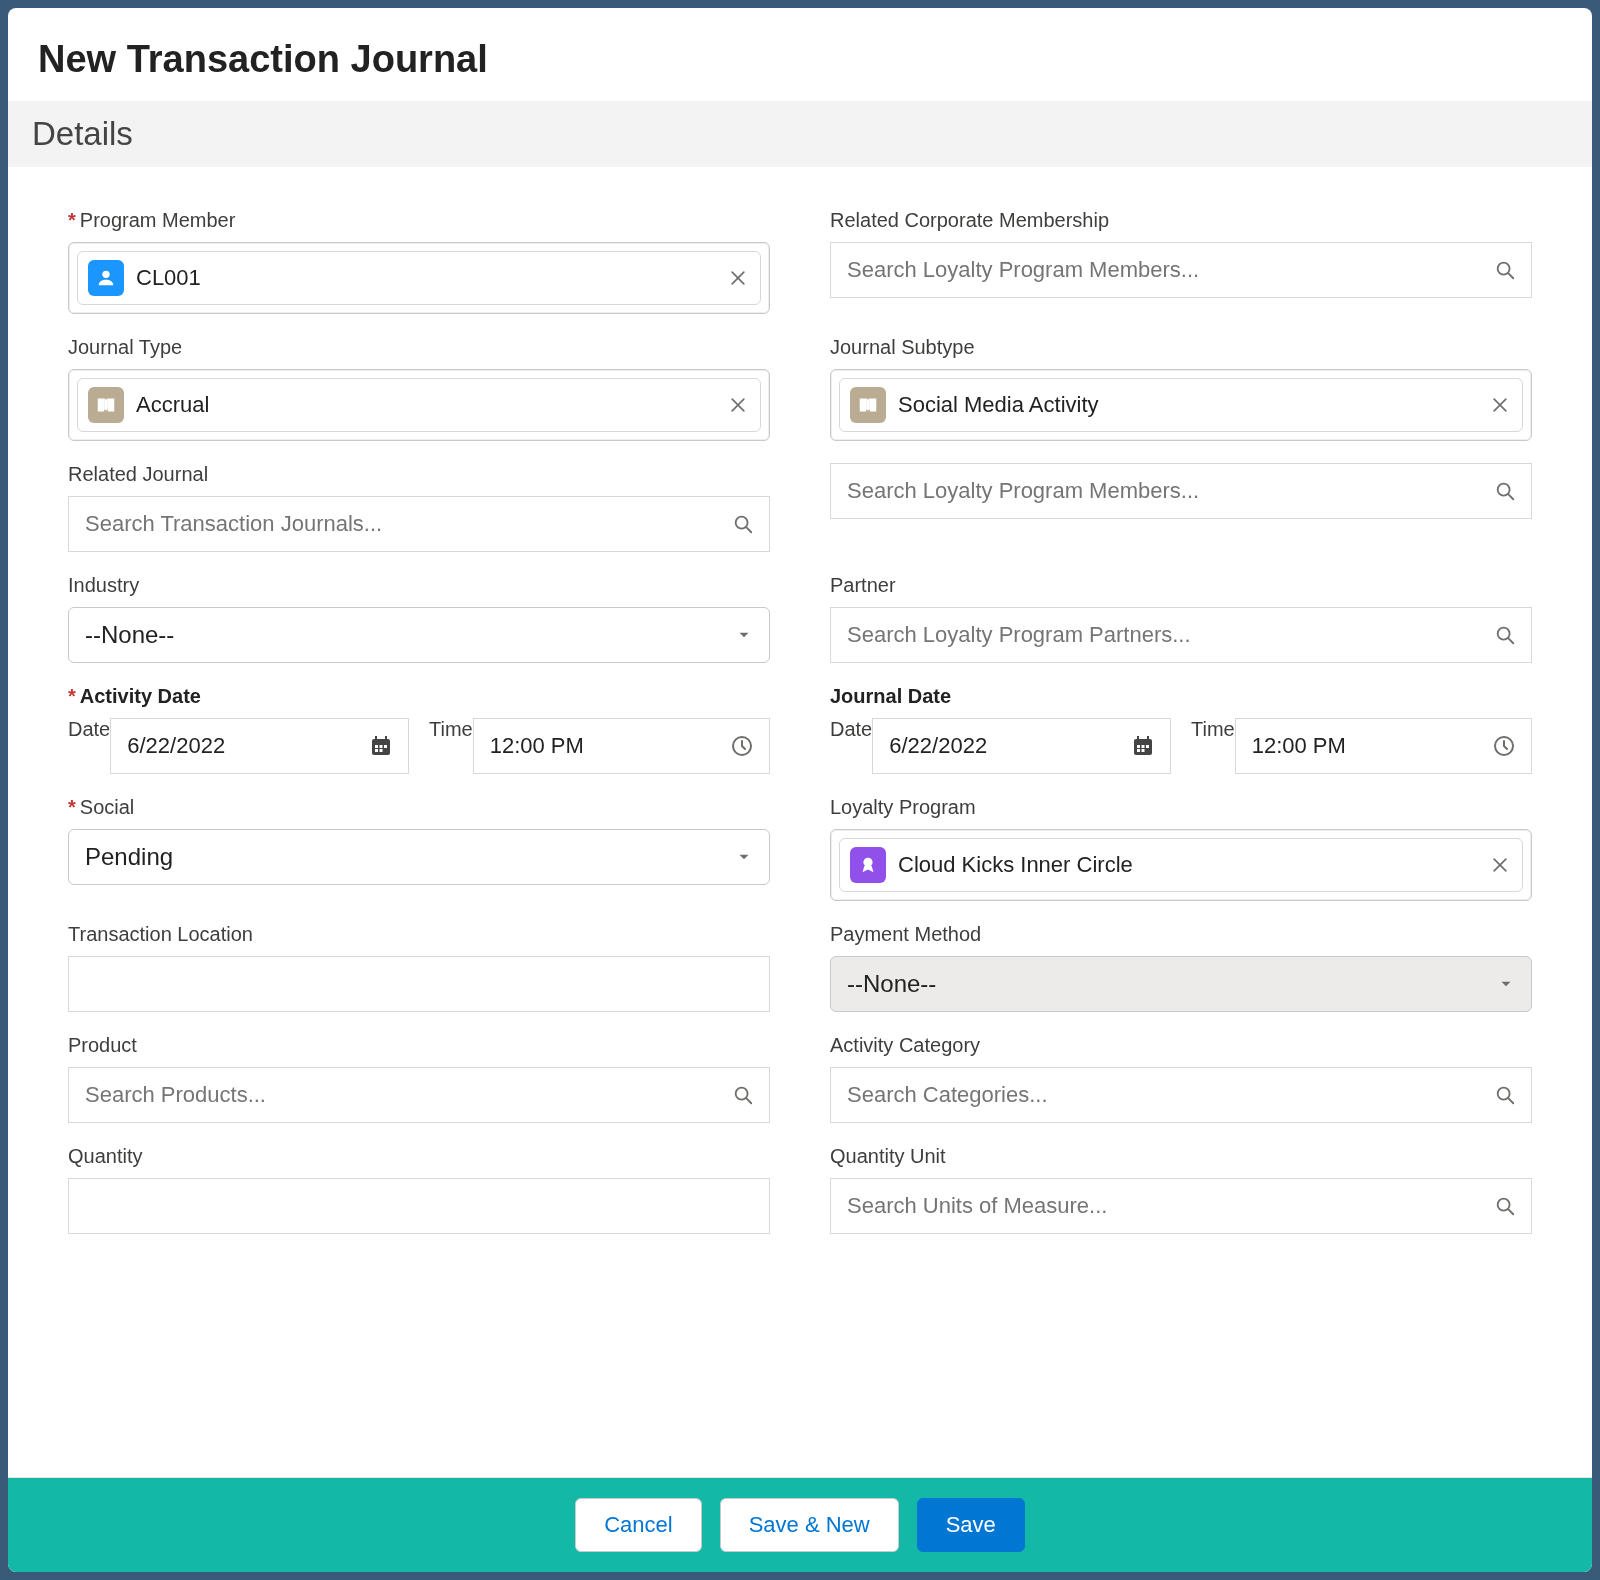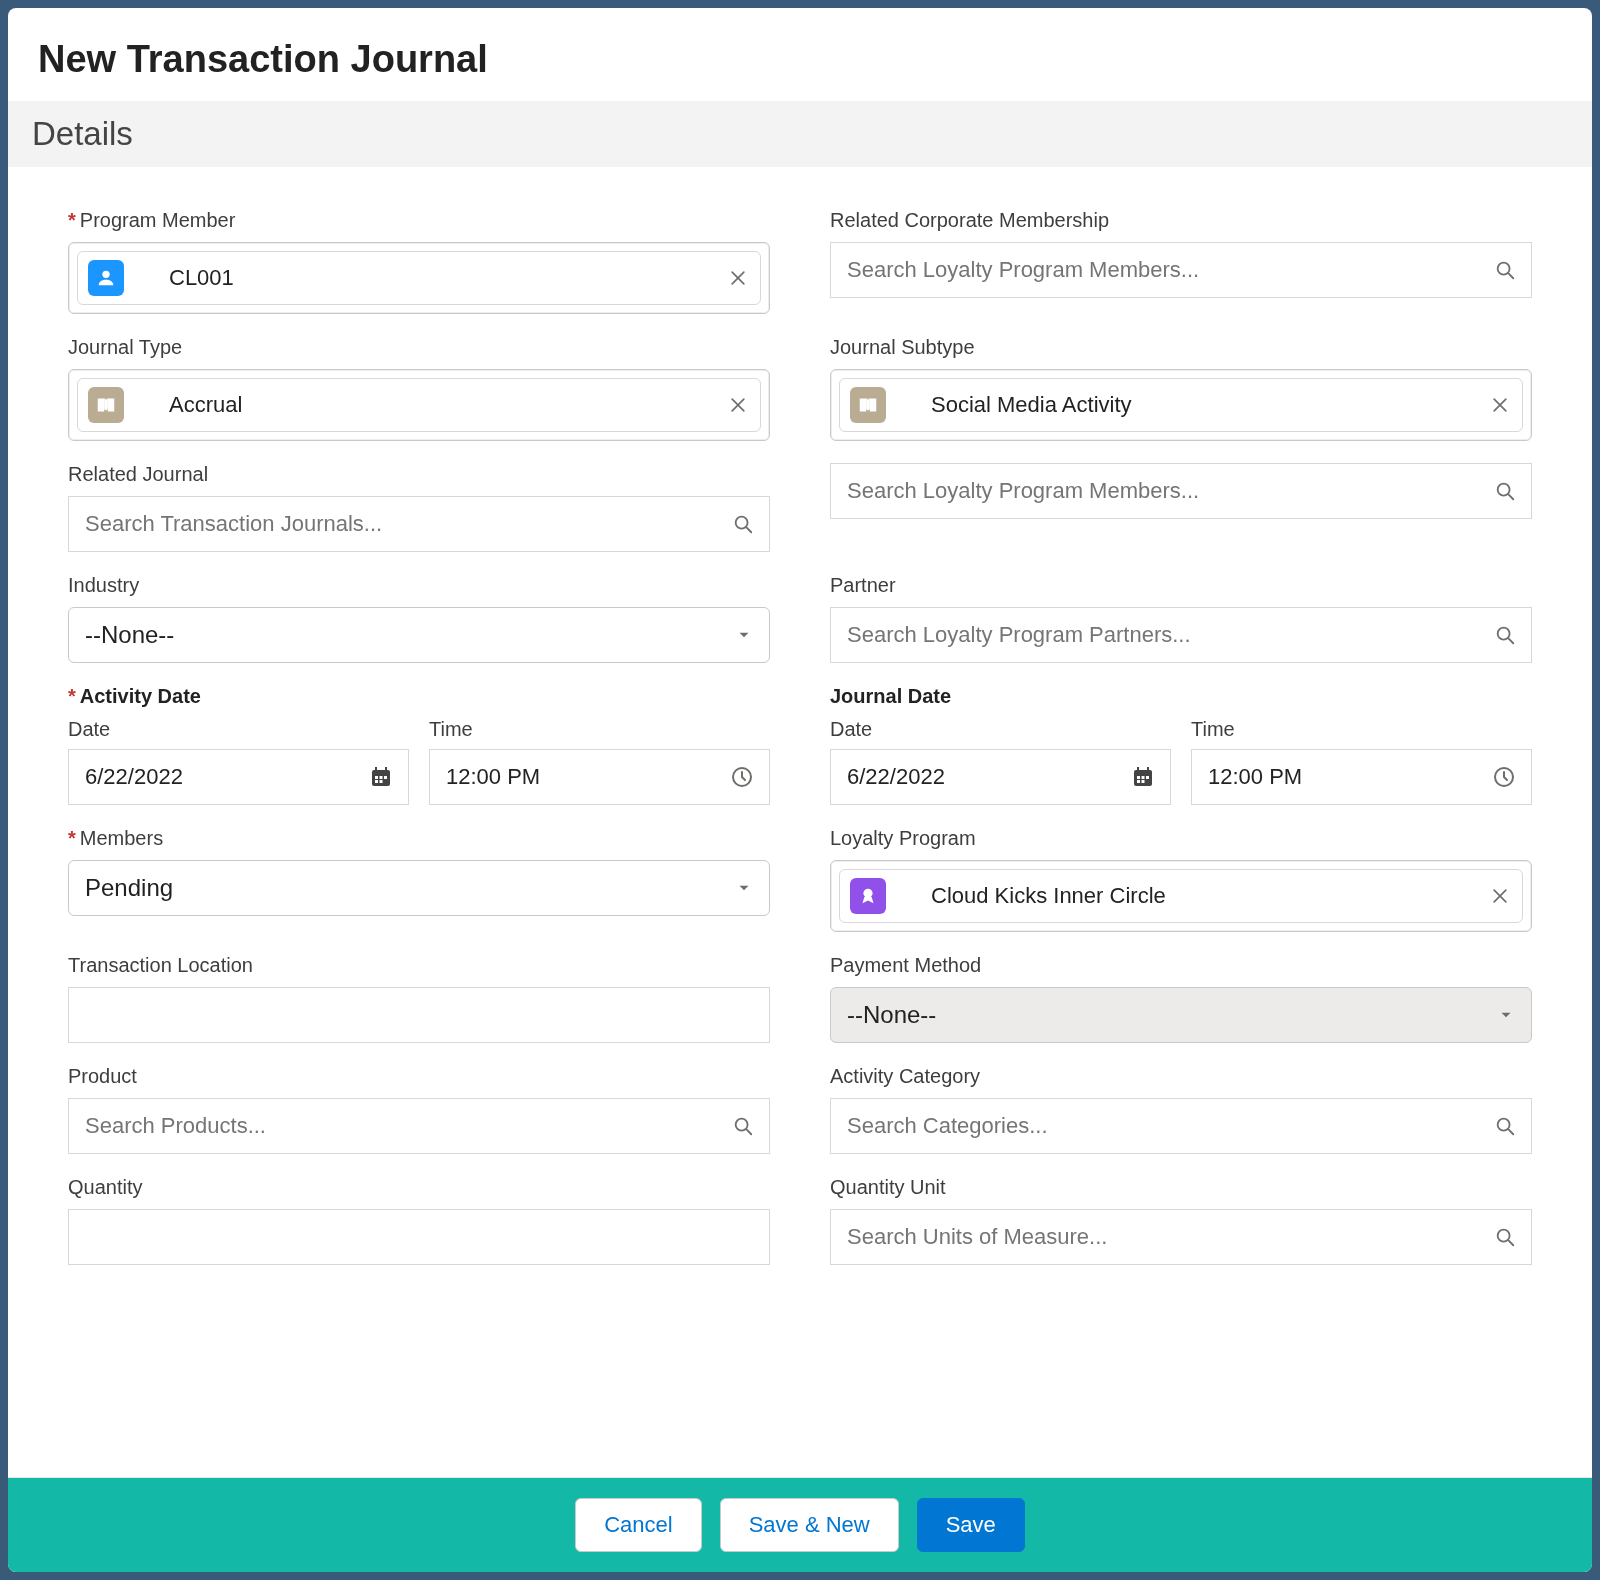--- a/index.html
+++ b/index.html
@@ -11,32 +11,32 @@
   .form-area{padding:0 60px 40px 60px;}
   .grid{display:grid;grid-template-columns:1fr 1fr;column-gap:60px;row-gap:0;}
   .field{display:flex;flex-direction:column;margin-top:22px;}
   .label{font-size:20px;color:#3e3e3c;margin-bottom:10px;display:flex;align-items:center;gap:4px;}
   .label.bold{font-weight:700;color:#222;}
   .req{color:#c23934;font-weight:700;}
   .input{height:56px;border:1px solid #d8d8d8;border-radius:0;background:#fff;font-size:22px;color:#222;padding:0 50px 0 16px;box-sizing:border-box;width:100%;}
   .input-wrap{position:relative;}
   .icon-right{position:absolute;right:16px;top:50%;transform:translateY(-50%);color:#706e6b;display:flex;}
   .pill-box{border:1px solid #c9c9c9;border-radius:6px;padding:8px;box-shadow:inset 0 0 0 1px #eee;}
-  .pill{display:flex;align-items:center;border:1px solid #d8d8d8;border-radius:6px;padding:8px 46px 8px 10px;position:relative;background:#fff;gap:33px;}
+  .pill{display:flex;align-items:center;border:1px solid #d8d8d8;border-radius:6px;padding:8px 46px 8px 10px;position:relative;background:#fff;}
   .pill .badge{width:36px;height:36px;border-radius:6px;display:flex;align-items:center;justify-content:center;margin-right:12px;flex-shrink:0;}
   .pill .txt{font-size:22px;color:#222;}
   .pill .remove{position:absolute;right:12px;top:50%;transform:translateY(-50%);color:#706e6b;cursor:pointer;display:flex;}
   .badge.blue{background:#1b96ff;}
   .badge.tan{background:#baac93;}
   .badge.purple{background:#9050e9;}
   .select{height:56px;border:1px solid #c9c9c9;border-radius:6px;background:#fff;display:flex;align-items:center;justify-content:space-between;padding:0 16px;font-size:24px;color:#222;box-sizing:border-box;}
   .select.shaded{background:#ecebea;}
   .select .caret{color:#706e6b;}
   .datetime-row{display:flex;gap:20px;}
-  .dt-col{flex:1;display:flex;flex-direction:column;justify-content:center;}
+  .dt-col{flex:1;display:flex;flex-direction:row;justify-content:center;}
   .sub-label{font-size:20px;color:#3e3e3c;margin-bottom:8px;}
   .footer{border-top:1px solid #e5e5e5;background:#14b8a6;padding:20px;display:flex;justify-content:center;gap:18px;}
   .btn{height:54px;padding:0 28px;border-radius:6px;font-size:22px;cursor:pointer;border:1px solid #c9c9c9;background:#fff;color:#0176d3;}
   .btn.primary{background:#0176d3;color:#fff;border-color:#0176d3;}
   .scroll-area::-webkit-scrollbar{width:14px;}
   .scroll-area::-webkit-scrollbar-thumb{background:#c0c0c0;border-radius:8px;}
   .scroll-area::-webkit-scrollbar-track{background:#f4f4f4;}
   svg{display:block;}
 </style>
 </head>
@@ -281,21 +281,21 @@
                       </svg>
                     </span>
                 </div>
               </div>
             </div>
           </div>
 
           <div class="field">
             <div class="label">
                 <span class="req">*</span>
-                <span>Members</span>
+                <span>Social</span>
               </div>
             <div class="select">
               <span>Pending</span>
               <span class="caret">
                   <svg width="18" height="18">
                     <use href="#i-caret"></use>
                   </svg>
                 </span>
             </div>
           </div>

